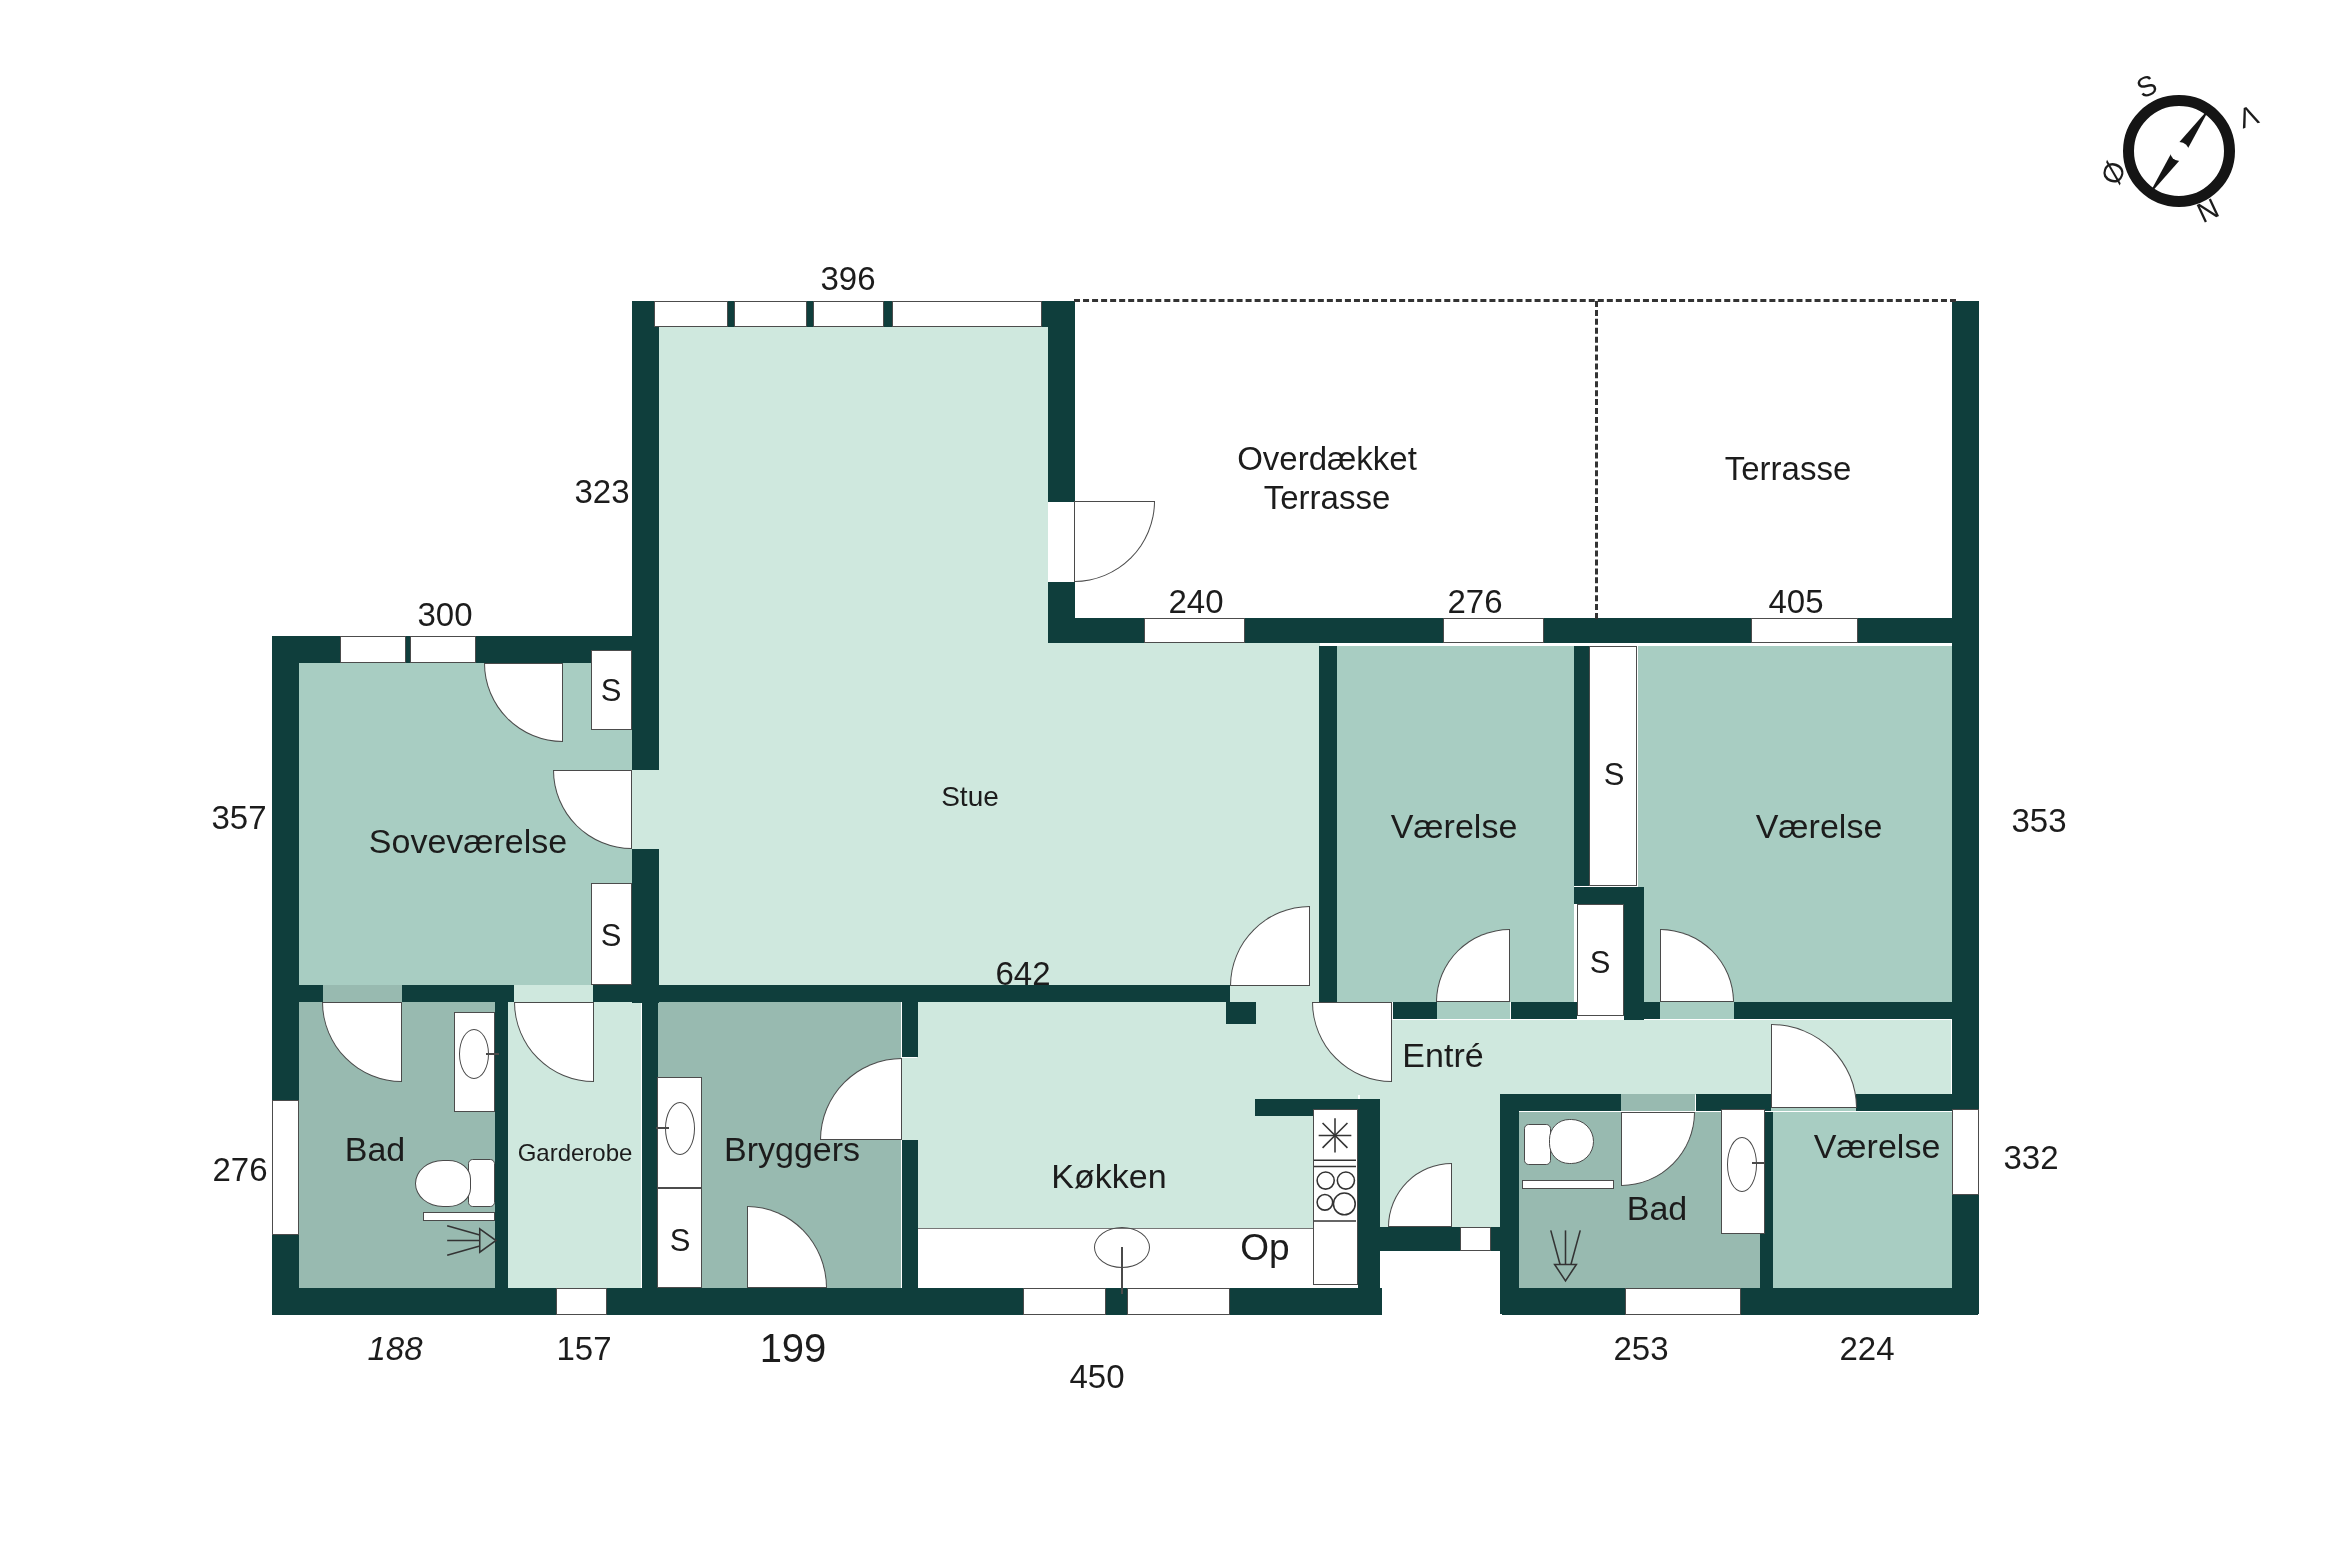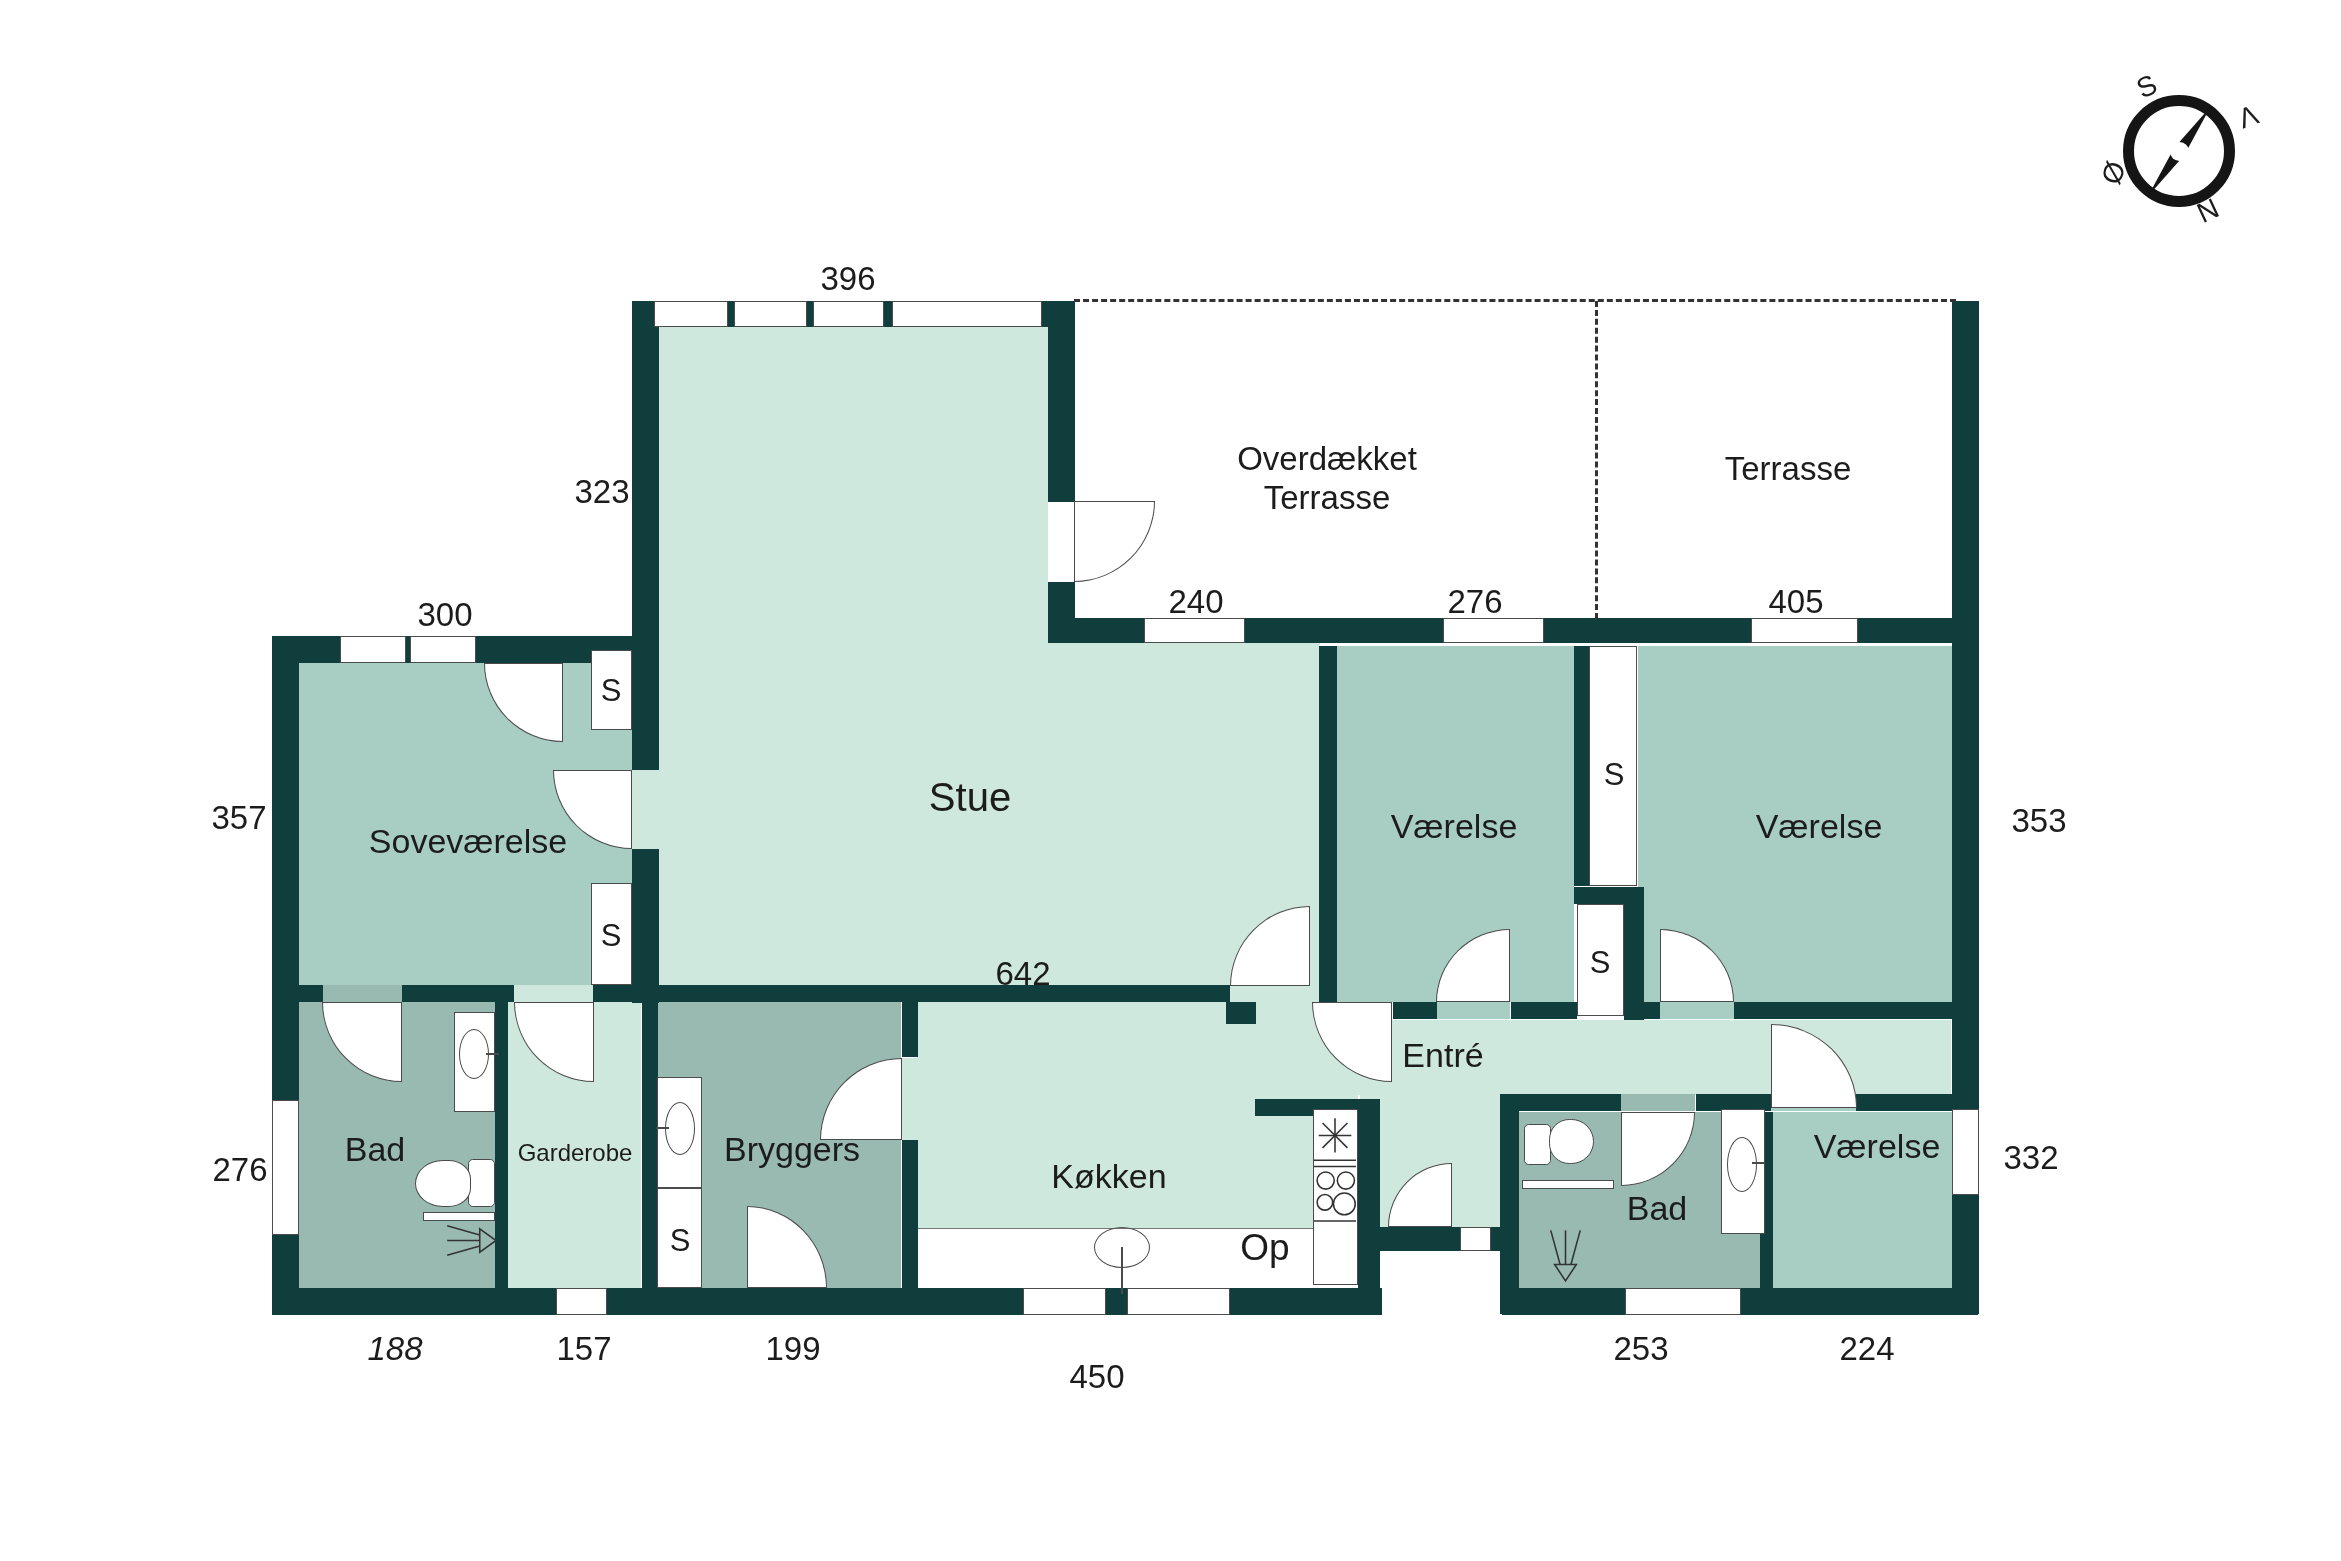--- a/index.html
+++ b/index.html
@@ -180,21 +180,21 @@
       <circle cx="41" cy="90" r="11" fill="none" stroke="#333" stroke-width="2"></circle>
       <circle cx="14" cy="118" r="10" fill="none" stroke="#333" stroke-width="2"></circle>
       <circle cx="39" cy="120" r="14" fill="none" stroke="#333" stroke-width="2"></circle>
       <line x1="0" y1="142" x2="54" y2="142" stroke="#333" stroke-width="2"></line>
     </svg>
   </div>
 
   <div class="fix oval" style="left:1094px;top:1227px;width:56px;height:41px;border-width:1.6px;background:transparent;"></div>
   <div class="line" style="left:1121px;top:1247px;width:1.6px;height:47px;"></div>
 
-  <div class="lbl" style="left:970px;top:797px;font-size:40px;">Stue</div>
+  <div class="lbl" style="left:970px;top:797px;font-size:28px;">Stue</div>
   <div class="lbl" style="left:468px;top:841px;font-size:34px;">Soveværelse</div>
   <div class="lbl" style="left:375px;top:1149px;font-size:34px;">Bad</div>
   <div class="lbl" style="left:575px;top:1153px;font-size:24px;">Garderobe</div>
   <div class="lbl" style="left:792px;top:1149px;font-size:34px;">Bryggers</div>
   <div class="lbl" style="left:1109px;top:1176px;font-size:34px;">Køkken</div>
   <div class="lbl" style="left:1265px;top:1247px;font-size:37px;">Op</div>
   <div class="lbl" style="left:1443px;top:1055px;font-size:34px;">Entré</div>
   <div class="lbl" style="left:1454px;top:826px;font-size:34px;">Værelse</div>
   <div class="lbl" style="left:1819px;top:826px;font-size:34px;">Værelse</div>
   <div class="lbl" style="left:1877px;top:1146px;font-size:34px;">Værelse</div>
@@ -215,21 +215,21 @@
   <div class="lbl" style="left:239px;top:817px;font-size:33px;">357</div>
   <div class="lbl" style="left:1196px;top:601px;font-size:33px;">240</div>
   <div class="lbl" style="left:1475px;top:601px;font-size:33px;">276</div>
   <div class="lbl" style="left:1796px;top:601px;font-size:33px;">405</div>
   <div class="lbl" style="left:2039px;top:820px;font-size:33px;">353</div>
   <div class="lbl" style="left:1023px;top:973px;font-size:33px;">642</div>
   <div class="lbl" style="left:240px;top:1169px;font-size:33px;">276</div>
   <div class="lbl" style="left:2031px;top:1133px;font-size:33px;margin-top:24px;">332</div>
   <div class="lbl" style="left:395px;top:1348px;font-size:33px;font-style:italic;">188</div>
   <div class="lbl" style="left:584px;top:1348px;font-size:33px;">157</div>
-  <div class="lbl" style="left:793px;top:1348px;font-size:33px;">199</div>
+  <div class="lbl" style="left:793px;top:1348px;font-size:40px;">199</div>
   <div class="lbl" style="left:1097px;top:1376px;font-size:33px;">450</div>
   <div class="lbl" style="left:1641px;top:1348px;font-size:33px;">253</div>
   <div class="lbl" style="left:1867px;top:1348px;font-size:33px;">224</div>
 
   <div>
     <div style="position:absolute;left:2123px;top:95px;width:112px;height:112px;border:11px solid #151515;border-radius:50%;box-sizing:border-box;"></div>
     <div style="position:absolute;left:2173px;top:97px;width:12.5px;height:109px;background:#151515;clip-path:polygon(50% 0,100% 50%,50% 100%,0 50%);transform:rotate(35deg);"></div>
     <div style="position:absolute;left:2170px;top:142px;width:19px;height:19px;background:#fff;border-radius:50%;"></div>
     <div class="lbl" style="left:2147px;top:87px;font-size:28px;transform:translate(-50%,-50%) rotate(-25deg);">S</div>
     <div class="lbl" style="left:2248px;top:116px;font-size:28px;transform:translate(-50%,-50%) rotate(160deg);">V</div>

